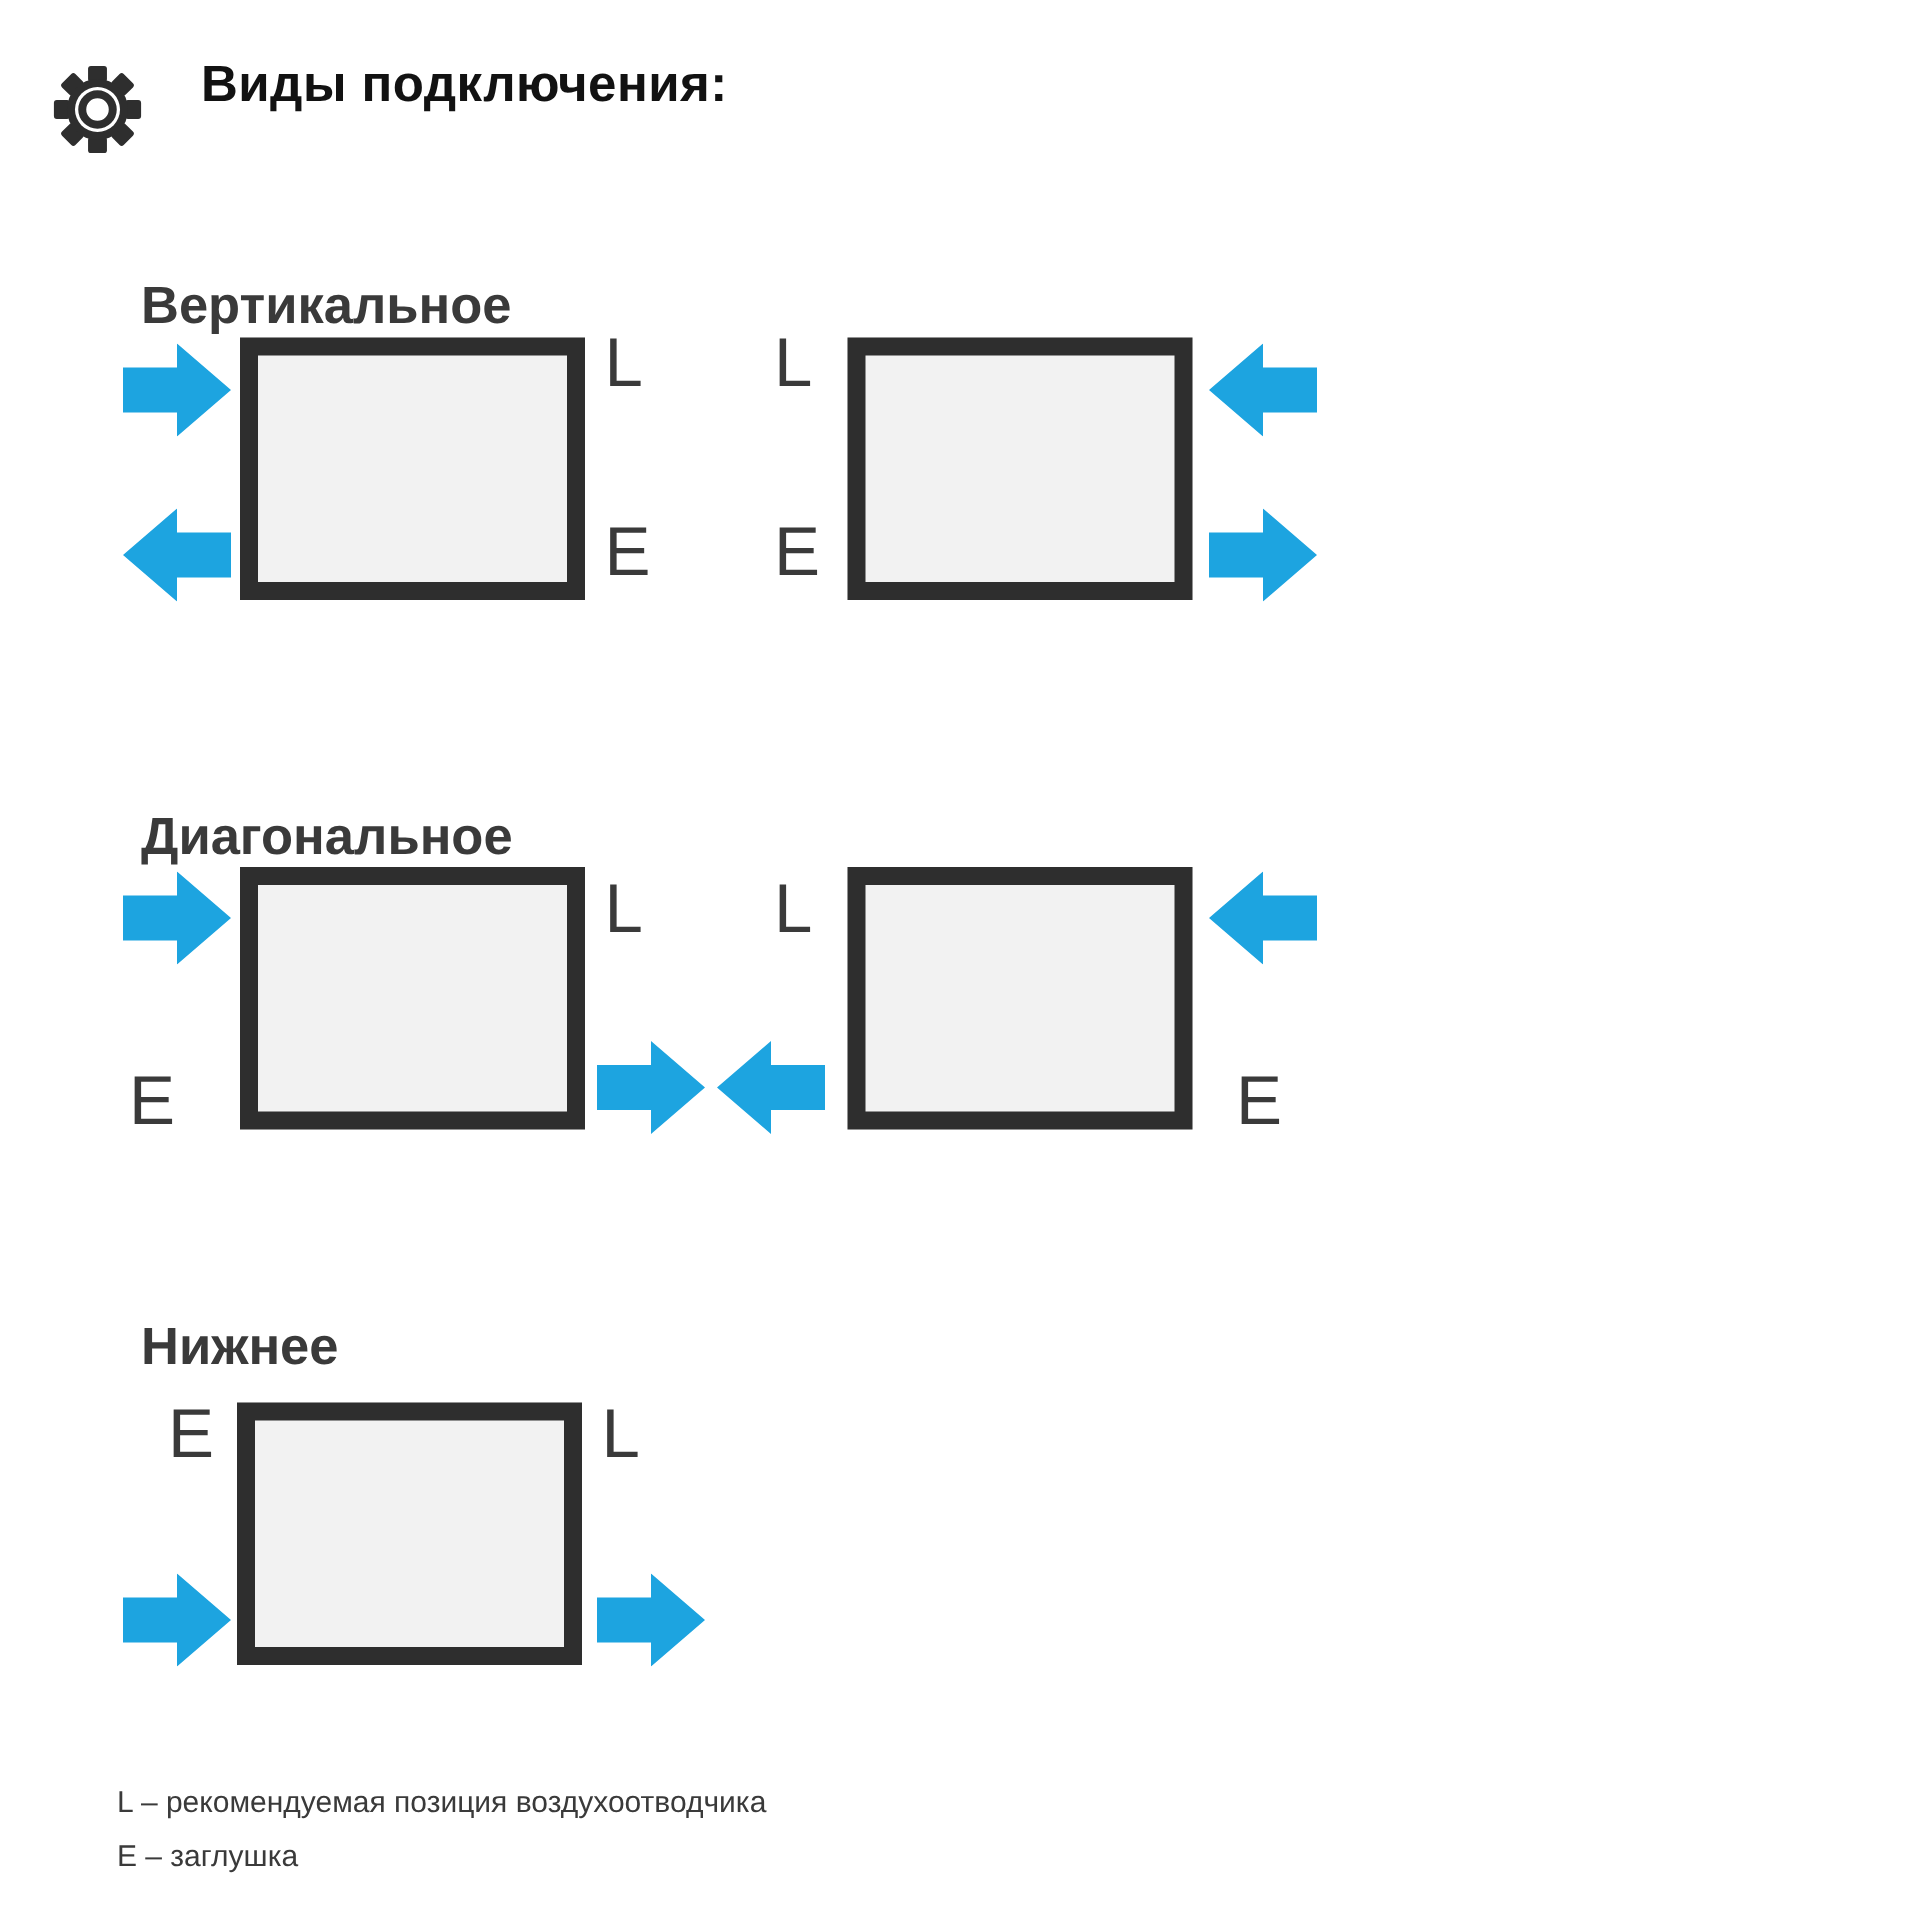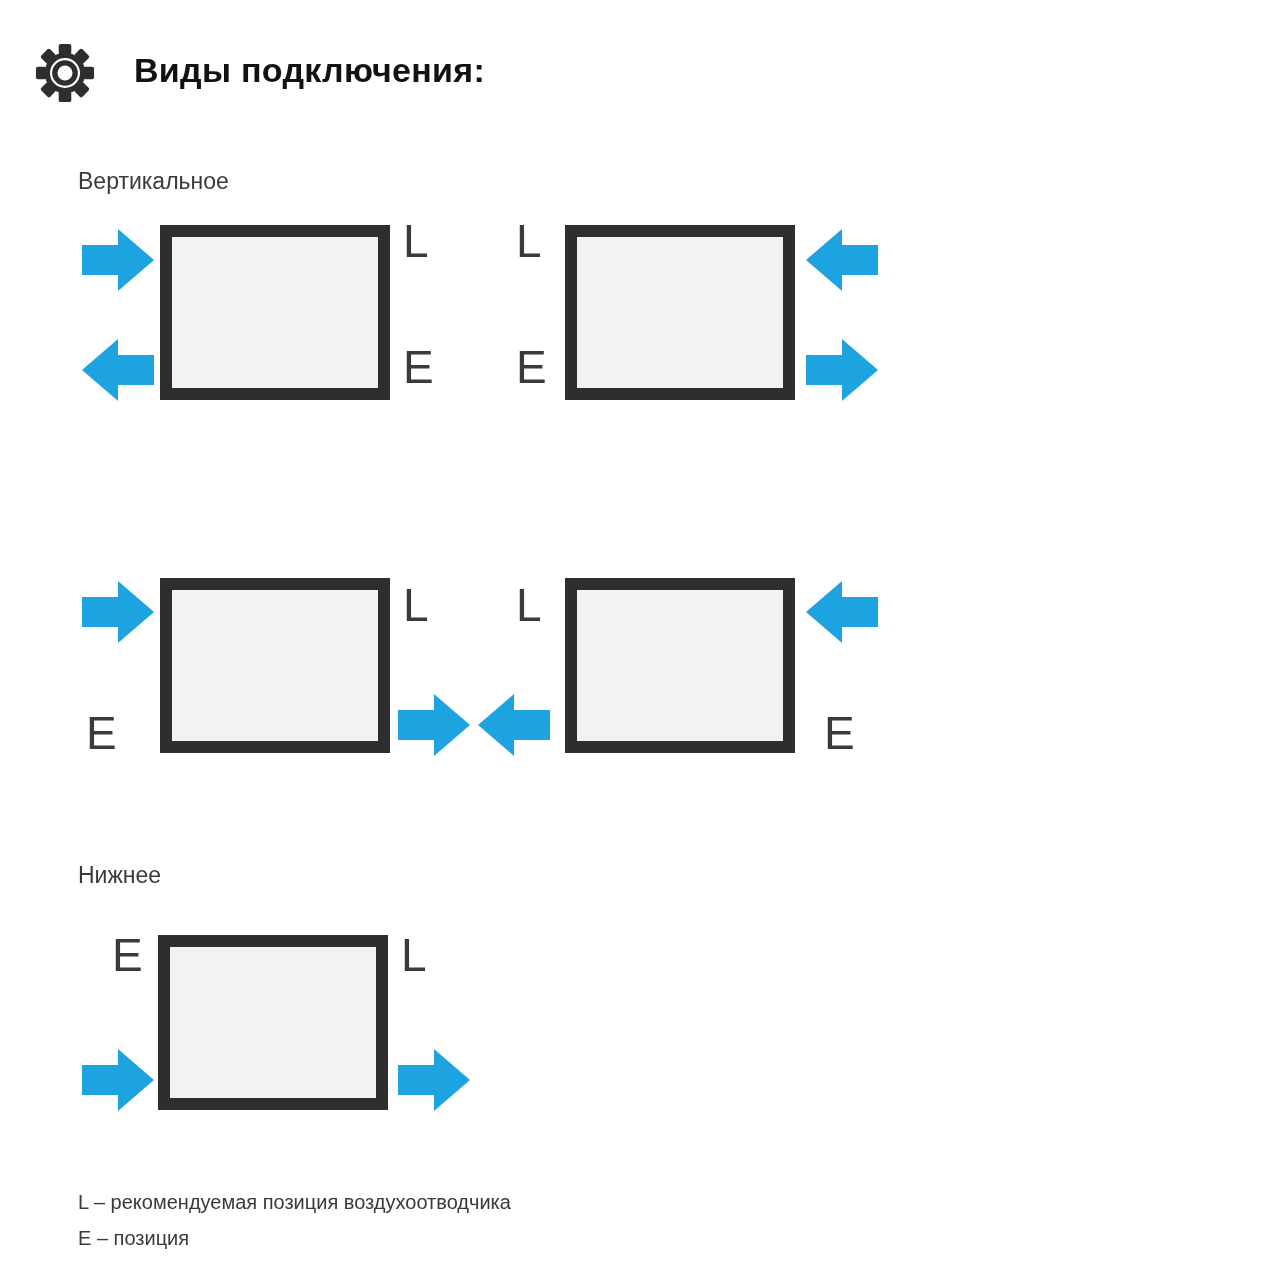--- a/index.html
+++ b/index.html
@@ -21,24 +21,24 @@
     font-weight: 700;
     color: var(--title, #121212);
     margin: 0;
     line-height: 1.2;
     letter-spacing: 0.3px;
   }
   .gear { width: 62px; height: 62px; display: block; }
   .gear svg { width: 100%; height: 100%; display: block; }
 
   .sec-title {
-    font-size: 23px;
-    font-weight: 400;
+    font-size: 35px;
+    font-weight: 700;
     color: var(--text, #3a3a3a);
-    margin: 0;
+    margin: 16px;
     line-height: 1;
     white-space: nowrap;
   }
 
   .radiator {
     box-sizing: border-box;
     width: 230px; height: 175px;
     border: 12px solid var(--dark, #2e2e2e);
     background: var(--fill, #f2f2f2);
   }
@@ -78,21 +78,21 @@
         <rect x="25.5" y="2" width="13" height="11" rx="2" transform="rotate(180 32 32)"></rect>
         <rect x="25.5" y="2" width="13" height="11" rx="2" transform="rotate(225 32 32)"></rect>
         <rect x="25.5" y="2" width="13" height="11" rx="2" transform="rotate(270 32 32)"></rect>
         <rect x="25.5" y="2" width="13" height="11" rx="2" transform="rotate(315 32 32)"></rect>
         <circle cx="32" cy="32" r="21"></circle>
       </g>
       <circle cx="32" cy="32" r="15.5" fill="#ffffff"></circle>
       <circle cx="32" cy="32" r="10.5" fill="none" stroke="var(--dark, #2e2e2e)" stroke-width="5.5"></circle>
     </svg>
   </span>
-  <h1 class="abs page-title" style="left:134px; top:50px;">Виды подключения:</h1>
+  <h1 class="abs page-title" style="left:134px; top:36px;">Виды подключения:</h1>
 
   <h2 class="abs sec-title" style="left:78px; top:170px;">Вертикальное</h2>
 
   <span class="abs arrow" style="left:82px; top:229px;">
     <svg viewBox="0 0 72 62">
         <path d="M0 16 H36 V0 L72 31 L36 62 V46 H0 Z"></path>
       </svg>
   </span>
   <div class="abs radiator" style="left:160px; top:225px;"></div>
   <span class="abs port" style="left:403px; top:218px;">L</span>
@@ -110,20 +110,21 @@
         <path d="M0 16 H36 V0 L72 31 L36 62 V46 H0 Z"></path>
       </svg>
   </span>
   <span class="abs port" style="left:516px; top:344px;">E</span>
   <span class="abs arrow" style="left:806px; top:339px;">
     <svg viewBox="0 0 72 62">
         <path d="M0 16 H36 V0 L72 31 L36 62 V46 H0 Z"></path>
       </svg>
   </span>
 
+  <h2 class="abs sec-title" style="left:78px; top:524px;">Диагональное</h2>
 
   <span class="abs arrow" style="left:82px; top:581px;">
     <svg viewBox="0 0 72 62">
         <path d="M0 16 H36 V0 L72 31 L36 62 V46 H0 Z"></path>
       </svg>
   </span>
   <div class="abs radiator" style="left:160px; top:578px;"></div>
   <span class="abs port" style="left:403px; top:582px;">L</span>
   <span class="abs port" style="left:86px; top:710px;">E</span>
   <span class="abs arrow" style="left:398px; top:694px;">
@@ -157,16 +158,16 @@
       </svg>
   </span>
   <span class="abs arrow" style="left:398px; top:1049px;">
     <svg viewBox="0 0 72 62">
         <path d="M0 16 H36 V0 L72 31 L36 62 V46 H0 Z"></path>
       </svg>
   </span>
 
   <div class="abs legend" style="left:78px; top:1184px;">
     <div>L – рекомендуемая позиция воздухоотводчика</div>
-    <div>E – позиция</div>
+    <div>E – заглушка</div>
   </div>
 
 </div>
 
 </body></html>

